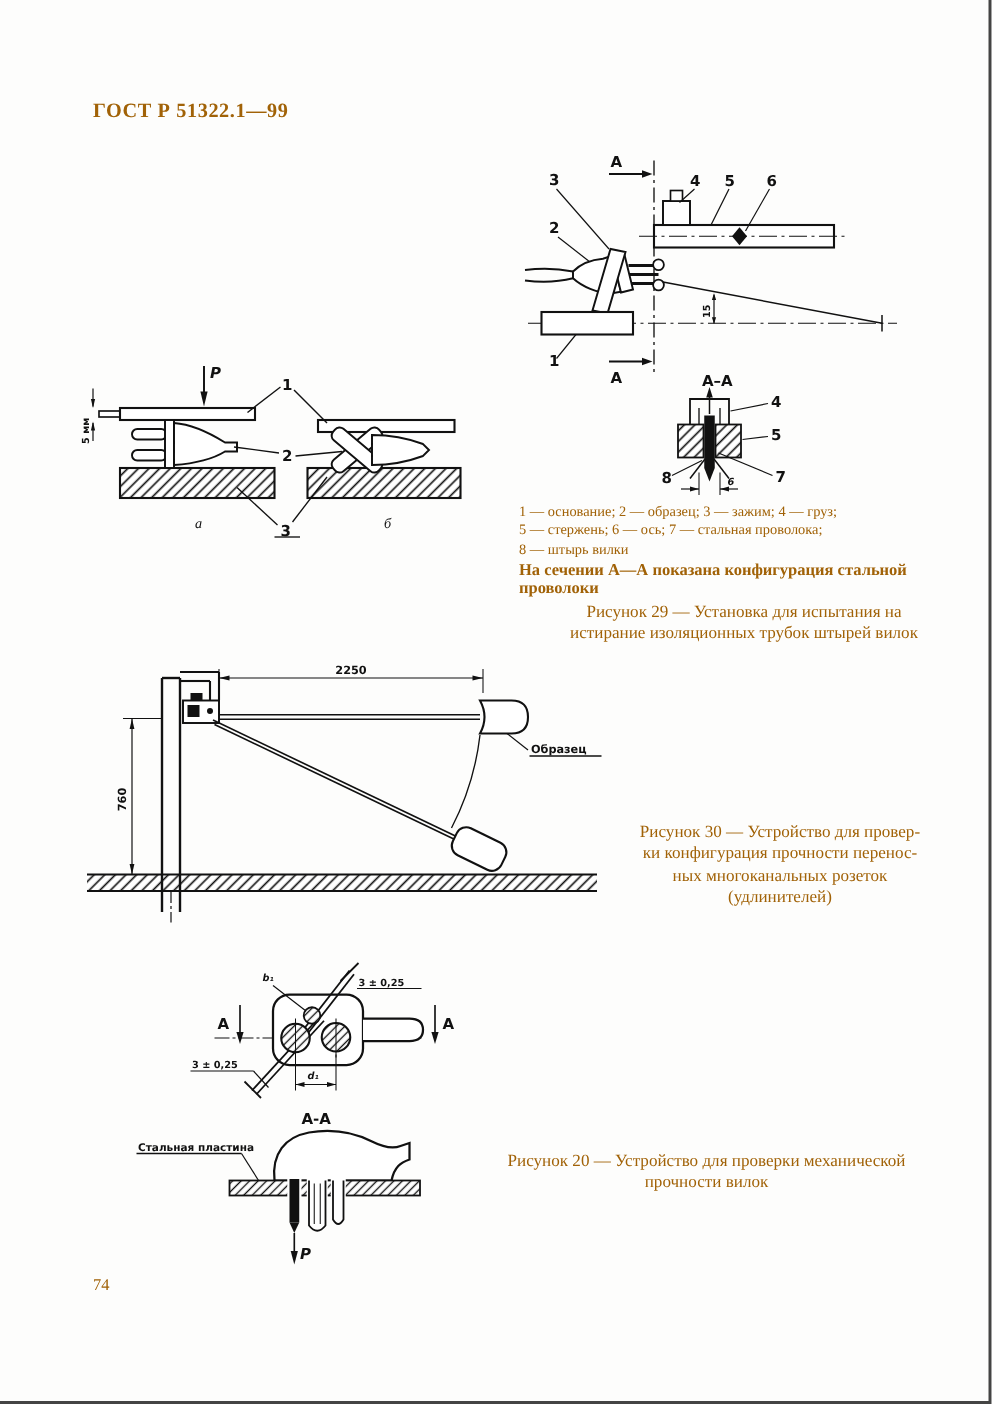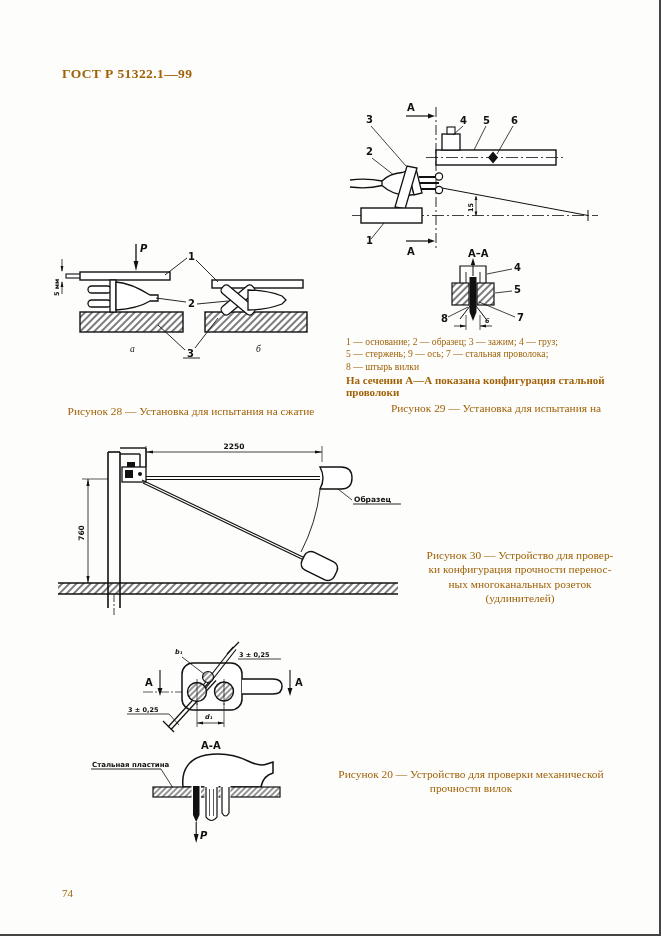--- a/index.html
+++ b/index.html
@@ -7,21 +7,21 @@
   .page {
     position:relative; width:661px; height:936px; background:#fdfdfc;
     font-family:"Liberation Serif", serif; color:#a16207; overflow:hidden;
     box-shadow: inset -2px -2px 0 #444;
   }
   .abs { position:absolute; }
   .header { font-weight:bold; font-size:13.5px; letter-spacing:.4px; }
   .legend { font-size:9.6px; line-height:12.3px; text-align:left; }
   .note { font-size:11px; line-height:12.3px; font-weight:bold; }
   .figtitle { font-size:11.4px; line-height:14.4px; text-align:center; }
-  .pagenum { font-size:11px;margin-top:36px; }
+  .pagenum { font-size:11px; }
   svg { position:absolute; overflow:visible; }
   svg text { font-family:"DejaVu Sans", sans-serif; fill:#111; }
   .pn { font-weight:bold; font-size:10px; }
   .dim { font-weight:bold; font-size:6.5px; }
   .it { font-style:italic; }
   .sub { font-family:"Liberation Serif", serif; font-style:italic; font-size:9.5px; }
   .ln { stroke:#111; fill:none; }
 </style>
 </head>
 <body>
@@ -307,33 +307,33 @@
     <path d="M123,161 V191 Q128.5,198 134,191 V161" fill="#fff" stroke="#111" stroke-width="1.2"></path>
     <line class="ln" x1="126.5" y1="163" x2="126.5" y2="190" stroke-width="0.7"></line>
     <line class="ln" x1="130.5" y1="163" x2="130.5" y2="190" stroke-width="0.7"></line>
     <path d="M139,161 V187 Q142.5,193 146,187 V161" fill="#fff" stroke="#111" stroke-width="1.2"></path>
 
     <line class="ln" x1="113.2" y1="196" x2="113.2" y2="214" stroke-width="1.1"></line>
     <polygon points="110.8,208 113.2,217 115.6,208" fill="#111"></polygon>
     <text class="pn it" x="117" y="213" font-size="8.5">Р</text>
   </svg>
 
-  <div class="abs figtitle" style="left:40px;top:404px;width:302px;">Рисунок 28 — Установка для испытания на сжатие</div>
 
   <div class="abs legend" style="left:346px;top:336px;width:300px;">
     <div>1 — основание; 2 — образец; 3 — зажим; 4 — груз;</div>
-    <div>5 — стержень; 9 — ось; 7 — стальная проволока;</div>
+    <div>5 — стержень; 6 — ось; 7 — стальная проволока;</div>
     <div>8 — штырь вилки</div>
   </div>
   <div class="abs note" style="left:346px;top:374px;width:300px;">
     <div>На сечении А—А показана конфигурация стальной</div>
     <div>проволоки</div>
   </div>
   <div class="abs figtitle" style="left:346px;top:401px;width:300px;">
     <div>Рисунок 29 — Установка для испытания на</div>
+    <div>истирание изоляционных трубок штырей вилок</div>
   </div>
 
   <div class="abs figtitle" style="left:392px;top:548px;width:256px;">
     <div>Рисунок 30 — Устройство для провер-</div>
     <div>ки конфигурация прочности перенос-</div>
     <div>ных многоканальных розеток</div>
     <div>(удлинителей)</div>
   </div>
 
   <div class="abs figtitle" style="left:318px;top:767px;width:306px;">

